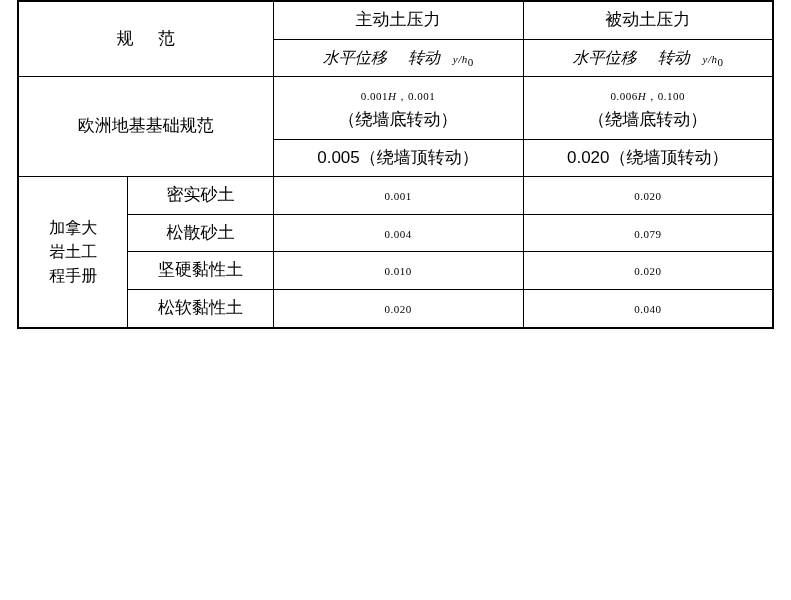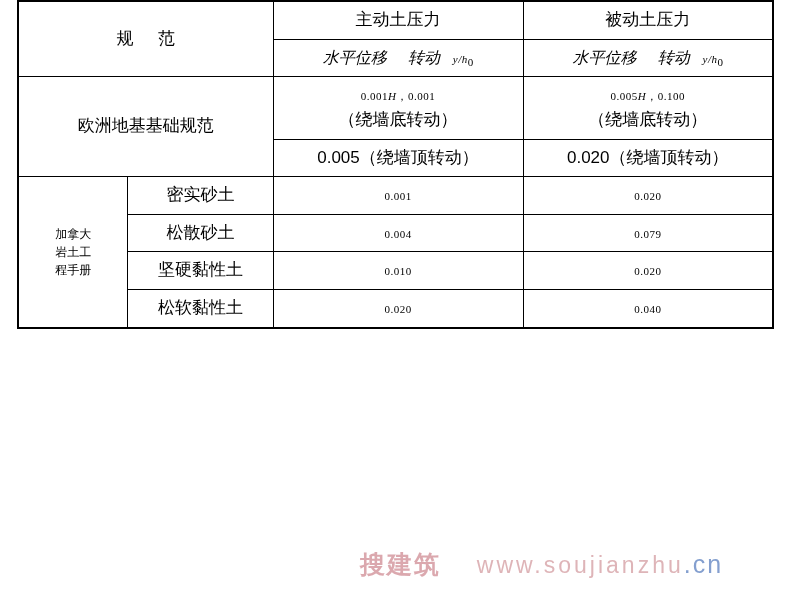--- a/index.html
+++ b/index.html
@@ -76,21 +76,21 @@
   }
   .hdr-sub {
     font-size: 16px;
     font-style: italic;
   }
   .twoline {
     line-height: 1.6;
   }
   .vert-label {
     font-family: "Liberation Sans", "DejaVu Sans", sans-serif;
-    font-size: 12px;
+    font-size: 16px;
     line-height: 1.5;
   }
   .watermark {
     position: absolute;
     left: 360px;
     top: 548px;
     font-size: 25px;
     font-family: "Liberation Sans", "DejaVu Sans", sans-serif;
     color: #d9a0a6;
     opacity: 0.85;
@@ -160,21 +160,21 @@
           <span class="cn">欧洲地基基础规范</span>
         </td>
         <td class="twoline">
           <div>
             <span class="num">0.001</span><span class="num ital">H</span><span class="num">，0.001</span>
           </div>
           <div class="cn">（绕墙底转动）</div>
         </td>
         <td class="twoline">
           <div>
-            <span class="num">0.005</span><span class="num ital">H</span><span class="num">，0.100</span>
+            <span class="num">0.006</span><span class="num ital">H</span><span class="num">，0.100</span>
           </div>
           <div class="cn">（绕墙底转动）</div>
         </td>
       </tr>
 
       <tr>
         <td>
           <span class="cn">0.005（绕墙顶转动）</span>
         </td>
         <td>
@@ -203,19 +203,14 @@
         <td><span class="num">0.020</span></td>
       </tr>
       <tr>
         <td><span class="cn">松软黏性土</span></td>
         <td><span class="num">0.020</span></td>
         <td><span class="num">0.040</span></td>
       </tr>
     </tbody>
   </table>
 
-  <div class="watermark">
-    <span class="wm-cn">搜建筑</span>
-    &nbsp;&nbsp;
-    <span class="wm-url">www.soujianzhu</span><span class="wm-cn2">.cn</span>
-  </div>
 
 </div>
 
 </body></html>

